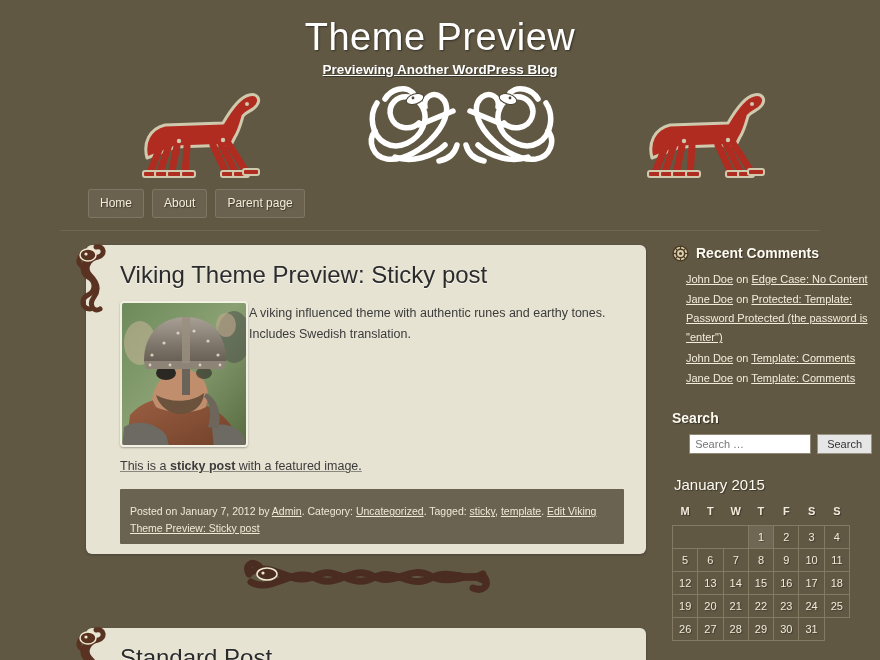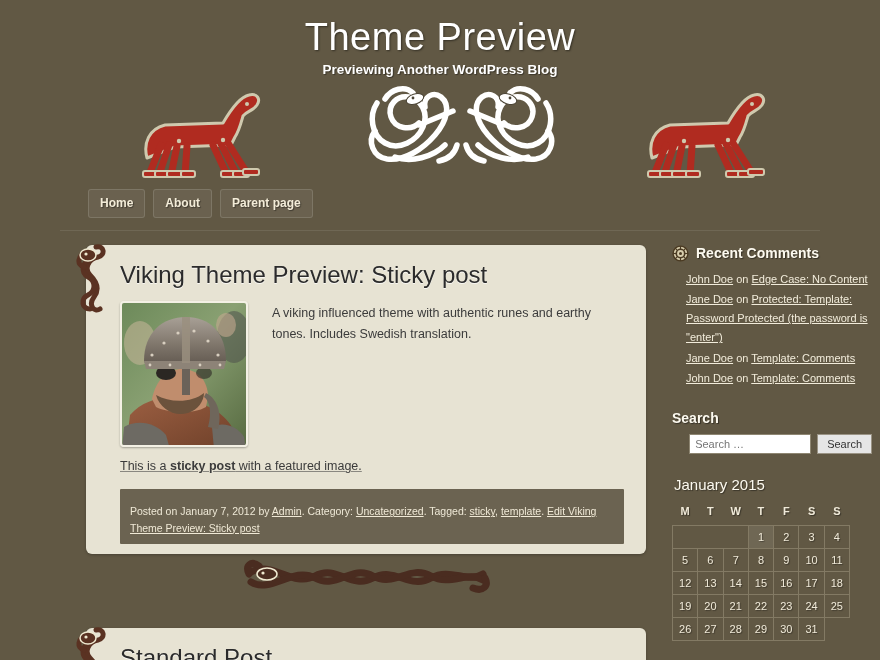--- a/index.html
+++ b/index.html
@@ -15,36 +15,36 @@
 
   
   #site-header { width:880px; padding-top:10px; text-align:center; }
   #site-title {
     font-size: 38px; font-weight: 400; letter-spacing: .5px;
     color: #ffffff; text-shadow: 1px 1px 2px rgba(0,0,0,.45);
     margin: 6px 0 2px 0; line-height: 1.15;
   }
   #site-desc {
     font-size: 13.5px; font-weight: bold; color: #ffffff;
-    text-shadow: 1px 1px 1px rgba(0,0,0,.4); margin-bottom: 6px;
+    text-shadow: 1px 1px 1px rgba(0,0,0,.4); margin-bottom: 6px; text-decoration: underline;
   }
 
   
   #header-art { height: 100px; position: relative; width: 880px; }
   .orn { position:absolute; top:0; }
   #horse-left  { left: 135px; }
   #horse-right { left: 640px; }
   #knot-left   { left: 365px; }
   #knot-right  { left: 462px; }
 
   
   #nav-wrap { width:880px; padding: 6px 0 0 0; }
   #nav { margin-left: 88px; display:flex; gap: 8px; }
   .nav-item {
-    font-size: 12px; font-weight: bold; color: #f3ecd8;
+    font-size: 12px; font-weight: normal; color: #f3ecd8;
     background: rgba(255,255,255,.06);
     border: 1px solid rgba(255,255,255,.13);
     border-radius: 3px;
     padding: 6px 11px 7px 11px;
     text-shadow: 1px 1px 1px rgba(0,0,0,.4);
     cursor: pointer; white-space: nowrap;
   }
   #nav-divider {
     margin: 12px 60px 0 60px; height:1px;
     background: rgba(255,255,255,.09);
@@ -64,21 +64,21 @@
     padding: 16px 22px 10px 34px;
     box-shadow: 0 1px 3px rgba(0,0,0,.25);
     color: #2b2b2b;
   }
   .post-ornament { position:absolute; left:-14px; top:-6px; }
   .post-title {
     font-size: 24px; font-weight: 400; color: #2b2b2b;
     margin: 0 0 12px 0; line-height: 1.2;
     text-shadow: 0 1px 0 rgba(255,255,255,.7);
   }
-  .post-body { display:flex; gap: 24px; }
+  .post-body { display:flex; gap: 1px; }
   .thumb {
     width:128px; height:146px; flex: none; border-radius:4px;
     border:2px solid #f3f0e4; box-shadow:0 1px 2px rgba(0,0,0,.3);
     overflow:hidden; position:relative;
   }
   .excerpt { font-size: 12.5px; line-height: 1.65; color: #3b3b3b; padding-top: 2px; }
   .sticky-line {
     font-size: 12.5px; color: #3b3b3b; margin-top: 12px;
     text-decoration: underline; text-decoration-color: rgba(60,60,60,.55);
   }
@@ -387,22 +387,22 @@
               <path d="M11.7 11.7 L13.8 13.8"></path>
             <path d="M13.8 3.2 L11.7 5.3"></path>
               <path d="M5.3 11.7 L3.2 13.8"></path>
           </g>
         </svg>
         <span>Recent Comments</span>
       </div>
       <ul class="comment-list">
         <li><a>John Doe</a><span class="on"> on </span><a>Edge Case: No Content</a></li>
         <li><a>Jane Doe</a><span class="on"> on </span><a>Protected: Template: Password Protected (the password is "enter")</a></li>
+        <li><a>John Doe</a><span class="on"> on </span><a>Template: Comments</a></li>
         <li><a>Jane Doe</a><span class="on"> on </span><a>Template: Comments</a></li>
-        <li><a>John Doe</a><span class="on"> on </span><a>Template: Comments</a></li>
       </ul>
     </div>
 
     <div class="widget">
       <div class="search-title">Search</div>
       <div class="search-row">
         <input id="search-input" type="text" placeholder="Search …" style="">
         <button id="search-submit">Search</button>
       </div>
     </div>

